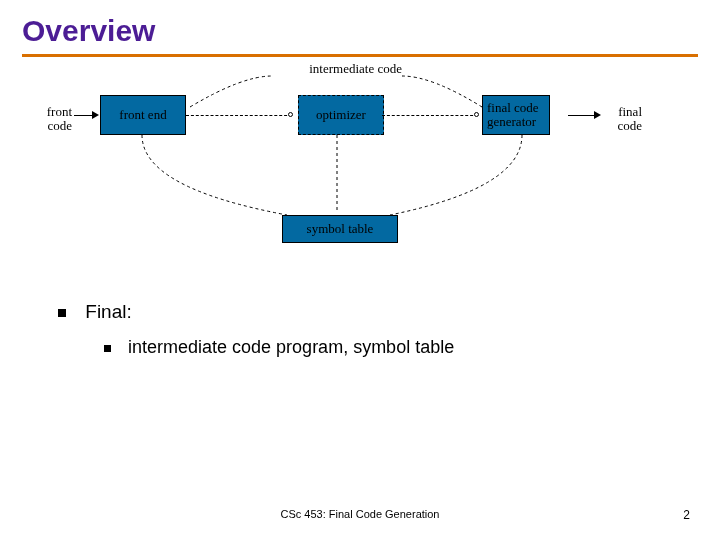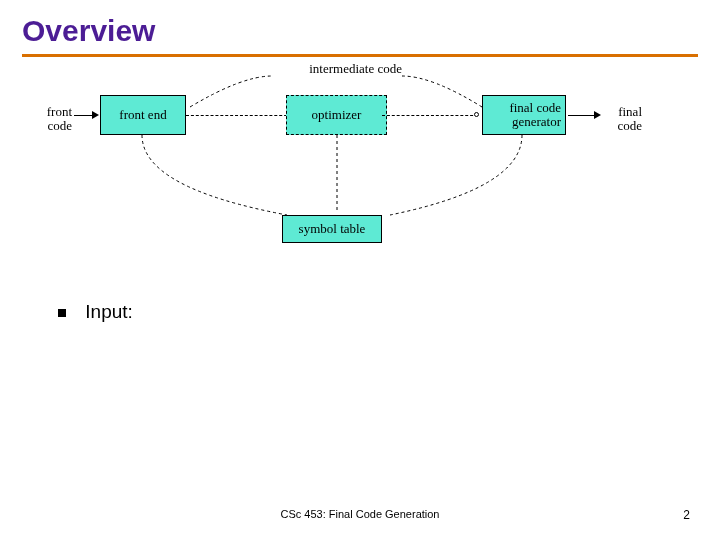--- a/index.html
+++ b/index.html
@@ -29,22 +29,22 @@
     margin: 8px auto 0 auto;
   }
   .dbox {
     position: absolute;
     border: 1px solid #000;
     font-family: "Times New Roman", serif;
     font-size: 13px;
     display: flex;
     align-items: center;
     justify-content: center;
-    text-align: right;
-    background: #5eead4;
+    text-align: left;
+    background: #0369a1;
     line-height: 1.1;
     padding: 2px 4px;
   }
   .dashed { border-style: dashed; }
   .dlabel {
     position: absolute;
     font-family: "Times New Roman", serif;
     font-size: 13px;
     text-align: right;
     line-height: 1.1;
@@ -124,51 +124,56 @@
   <div class="dlabel" style="left:10px; top:40px; width:40px; white-space:pre-line;">front
 code</div>
   <div class="solid-line" style="left:52px; top:50px; width:20px;"></div>
   <div class="arrowhead-r" style="left:70px; top:46px;"></div>
 
   <div class="dbox" style="left:78px; top:30px; width:86px; height:40px;">front end</div>
 
   <div class="dash-line" style="left:164px; top:50px; width:106px;"></div>
   <div class="open-arrow" style="left:266px; top:47px;"></div>
 
-  <div class="dbox dashed" style="left:264px; top:30px; width:101px; height:40px;">optimizer</div>
+  <div class="dbox dashed" style="left:276px; top:30px; width:86px; height:40px;">optimizer</div>
 
   <div class="dash-line" style="left:360px; top:50px; width:96px;"></div>
   <div class="open-arrow" style="left:452px; top:47px;"></div>
 
-  <div class="dbox" style="left:460px; top:30px; width:84px; height:40px;">final code
+  <div class="dbox" style="left:460px; top:30px; width:68px; height:40px;">final code
 generator</div>
 
   <div class="solid-line" style="left:546px; top:50px; width:28px;"></div>
   <div class="arrowhead-r" style="left:572px; top:46px;"></div>
   <div class="dlabel" style="left:580px; top:40px; width:40px; white-space:pre-line;">final
 code</div>
 
   <div class="dlabel" style="left:250px; top:-3px; width:130px;">intermediate code</div>
 
   <svg style="position:absolute; left:160px; top:6px; width:310px; height:40px;">
     <path d="M 8 36 Q 60 5 90 5" stroke="#000" stroke-dasharray="3,3" fill="none"></path>
     <path d="M 220 5 Q 250 5 300 36" stroke="#000" stroke-dasharray="3,3" fill="none"></path>
   </svg>
 
-  <div class="dbox" style="left:260px; top:150px; width:100px; height:28px;">symbol table</div>
+  <div class="dbox" style="left:260px; top:150px; width:116px; height:28px;">symbol table</div>
 
   <svg style="position:absolute; left:100px; top:68px; width:420px; height:92px;">
     <path d="M 20 2 Q 20 55 165 82" stroke="#000" stroke-dasharray="3,3" fill="none"></path>
     <path d="M 215 2 L 215 80" stroke="#000" stroke-dasharray="3,3" fill="none"></path>
     <path d="M 400 2 Q 400 55 268 82" stroke="#000" stroke-dasharray="3,3" fill="none"></path>
   </svg>
 </div>
 
 <div class="content">
   <ul class="outer">
     <li>
-      <span>Input:</span>
+      <span>Final:</span>
+      <ul class="inner">
+        <li>
+          <span>intermediate code program, symbol table</span>
+        </li>
+      </ul>
     </li>
   </ul>
 </div>
 
 <div class="footer-center">CSc 453: Final Code Generation</div>
 <div class="footer-right">2</div>
 
 </body></html>

